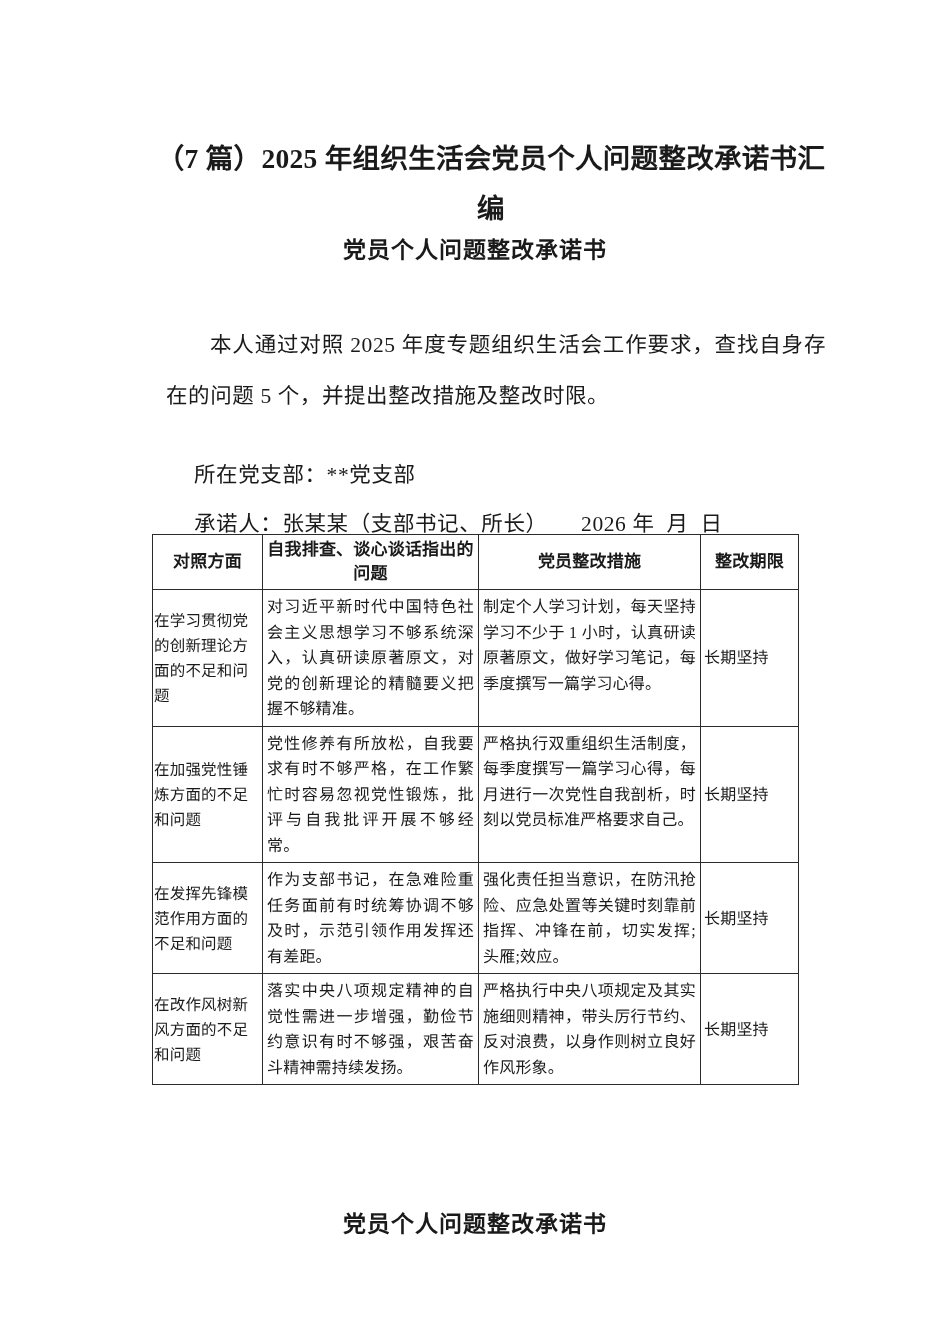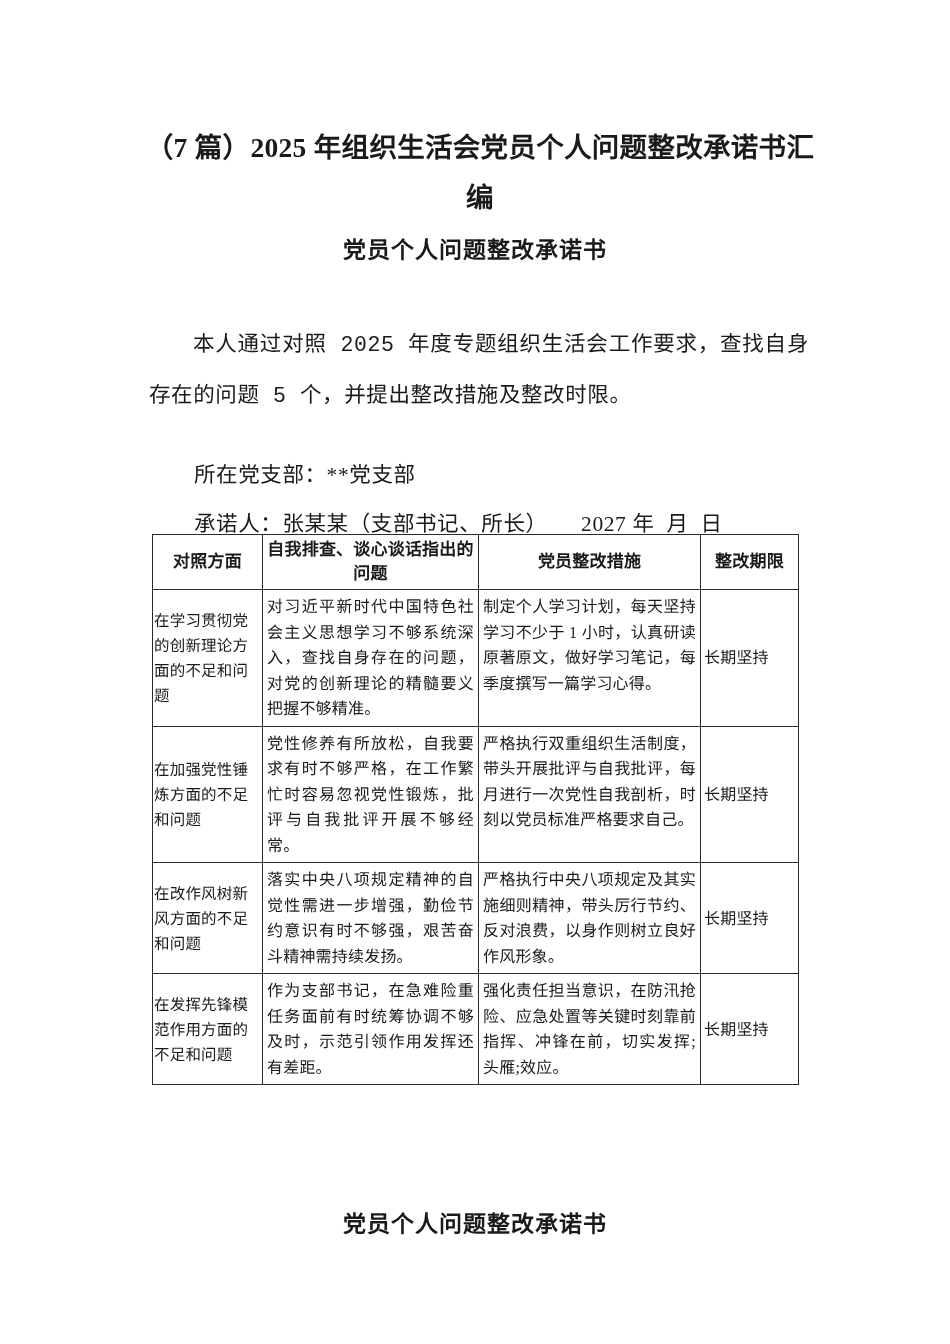--- a/index.html
+++ b/index.html
@@ -19,21 +19,21 @@
   .page {
     position: relative;
     width: 950px;
     height: 1344px;
     box-sizing: border-box;
     padding: 0;
   }
 
   
   .doc-title {
-    margin: 5px;
+    margin: 16px;
     padding: 0;
     position: absolute;
     left: 140px;
     top: 118px;
     width: 670px;
     text-align: center;
     font-size: 27.5px;
     font-weight: bold;
     line-height: 50px;
     letter-spacing: 0.3px;
@@ -67,25 +67,24 @@
   
   .para {
     position: absolute;
     font-size: 21.5px;
     line-height: 51px;
     letter-spacing: 0.6px;
     text-align: justify;
     text-justify: inter-ideograph;
   }
   .para-intro {
-    left: 149px;
+    left: 166px;
     top: 298px;
     width: 660px;
     text-indent: 44px;
-    font-family: Liberation Mono, monospace;
   }
   .para-branch {
     left: 150px;
     top: 428px;
     width: 660px;
     text-indent: 44px;
   }
   .para-signer {
     left: 150px;
     top: 477px;
@@ -153,60 +152,60 @@
 <div class="page">
 
   <h1 class="doc-title">（7 篇）2025 年组织生活会党员个人问题整改承诺书汇编</h1>
 
   <div class="sub-title">党员个人问题整改承诺书</div>
 
   <p class="para para-intro">本人通过对照 2025 年度专题组织生活会工作要求，查找自身存在的问题 5 个，并提出整改措施及整改时限。</p>
 
   <p class="para para-branch">所在党支部：**党支部</p>
 
-  <p class="para para-signer">承诺人：张某某（支部书记、所长）　　2027 年  月  日</p>
+  <p class="para para-signer">承诺人：张某某（支部书记、所长）　　2026 年  月  日</p>
 
   <table class="reform-table">
     <colgroup>
       <col class="c1">
         <col class="c2">
         <col class="c3">
         <col class="c4">
     </colgroup>
     <thead>
       <tr>
         <th>对照方面</th>
         <th>自我排查、谈心谈话指出的问题</th>
         <th>党员整改措施</th>
         <th>整改期限</th>
       </tr>
     </thead>
     <tbody>
       <tr>
         <td class="aspect">在学习贯彻党的创新理论方面的不足和问题</td>
-        <td class="problem">对习近平新时代中国特色社会主义思想学习不够系统深入，查找自身存在的问题，对党的创新理论的精髓要义把握不够精准。</td>
+        <td class="problem">对习近平新时代中国特色社会主义思想学习不够系统深入，认真研读原著原文，对党的创新理论的精髓要义把握不够精准。</td>
         <td class="measure">制定个人学习计划，每天坚持学习不少于 1 小时，认真研读原著原文，做好学习笔记，每季度撰写一篇学习心得。</td>
         <td class="deadline">长期坚持</td>
       </tr>
       <tr>
         <td class="aspect">在加强党性锤炼方面的不足和问题</td>
         <td class="problem">党性修养有所放松，自我要求有时不够严格，在工作繁忙时容易忽视党性锻炼，批评与自我批评开展不够经常。</td>
-        <td class="measure">严格执行双重组织生活制度，带头开展批评与自我批评，每月进行一次党性自我剖析，时刻以党员标准严格要求自己。</td>
+        <td class="measure">严格执行双重组织生活制度，每季度撰写一篇学习心得，每月进行一次党性自我剖析，时刻以党员标准严格要求自己。</td>
+        <td class="deadline">长期坚持</td>
+      </tr>
+      <tr>
+        <td class="aspect">在发挥先锋模范作用方面的不足和问题</td>
+        <td class="problem">作为支部书记，在急难险重任务面前有时统筹协调不够及时，示范引领作用发挥还有差距。</td>
+        <td class="measure">强化责任担当意识，在防汛抢险、应急处置等关键时刻靠前指挥、冲锋在前，切实发挥;头雁;效应。</td>
         <td class="deadline">长期坚持</td>
       </tr>
       <tr>
         <td class="aspect">在改作风树新风方面的不足和问题</td>
         <td class="problem">落实中央八项规定精神的自觉性需进一步增强，勤俭节约意识有时不够强，艰苦奋斗精神需持续发扬。</td>
         <td class="measure">严格执行中央八项规定及其实施细则精神，带头厉行节约、反对浪费，以身作则树立良好作风形象。</td>
         <td class="deadline">长期坚持</td>
       </tr>
-      <tr>
-        <td class="aspect">在发挥先锋模范作用方面的不足和问题</td>
-        <td class="problem">作为支部书记，在急难险重任务面前有时统筹协调不够及时，示范引领作用发挥还有差距。</td>
-        <td class="measure">强化责任担当意识，在防汛抢险、应急处置等关键时刻靠前指挥、冲锋在前，切实发挥;头雁;效应。</td>
-        <td class="deadline">长期坚持</td>
-      </tr>
     </tbody>
   </table>
 
   <div class="bottom-title">党员个人问题整改承诺书</div>
 
 </div>
 
 </body></html>

